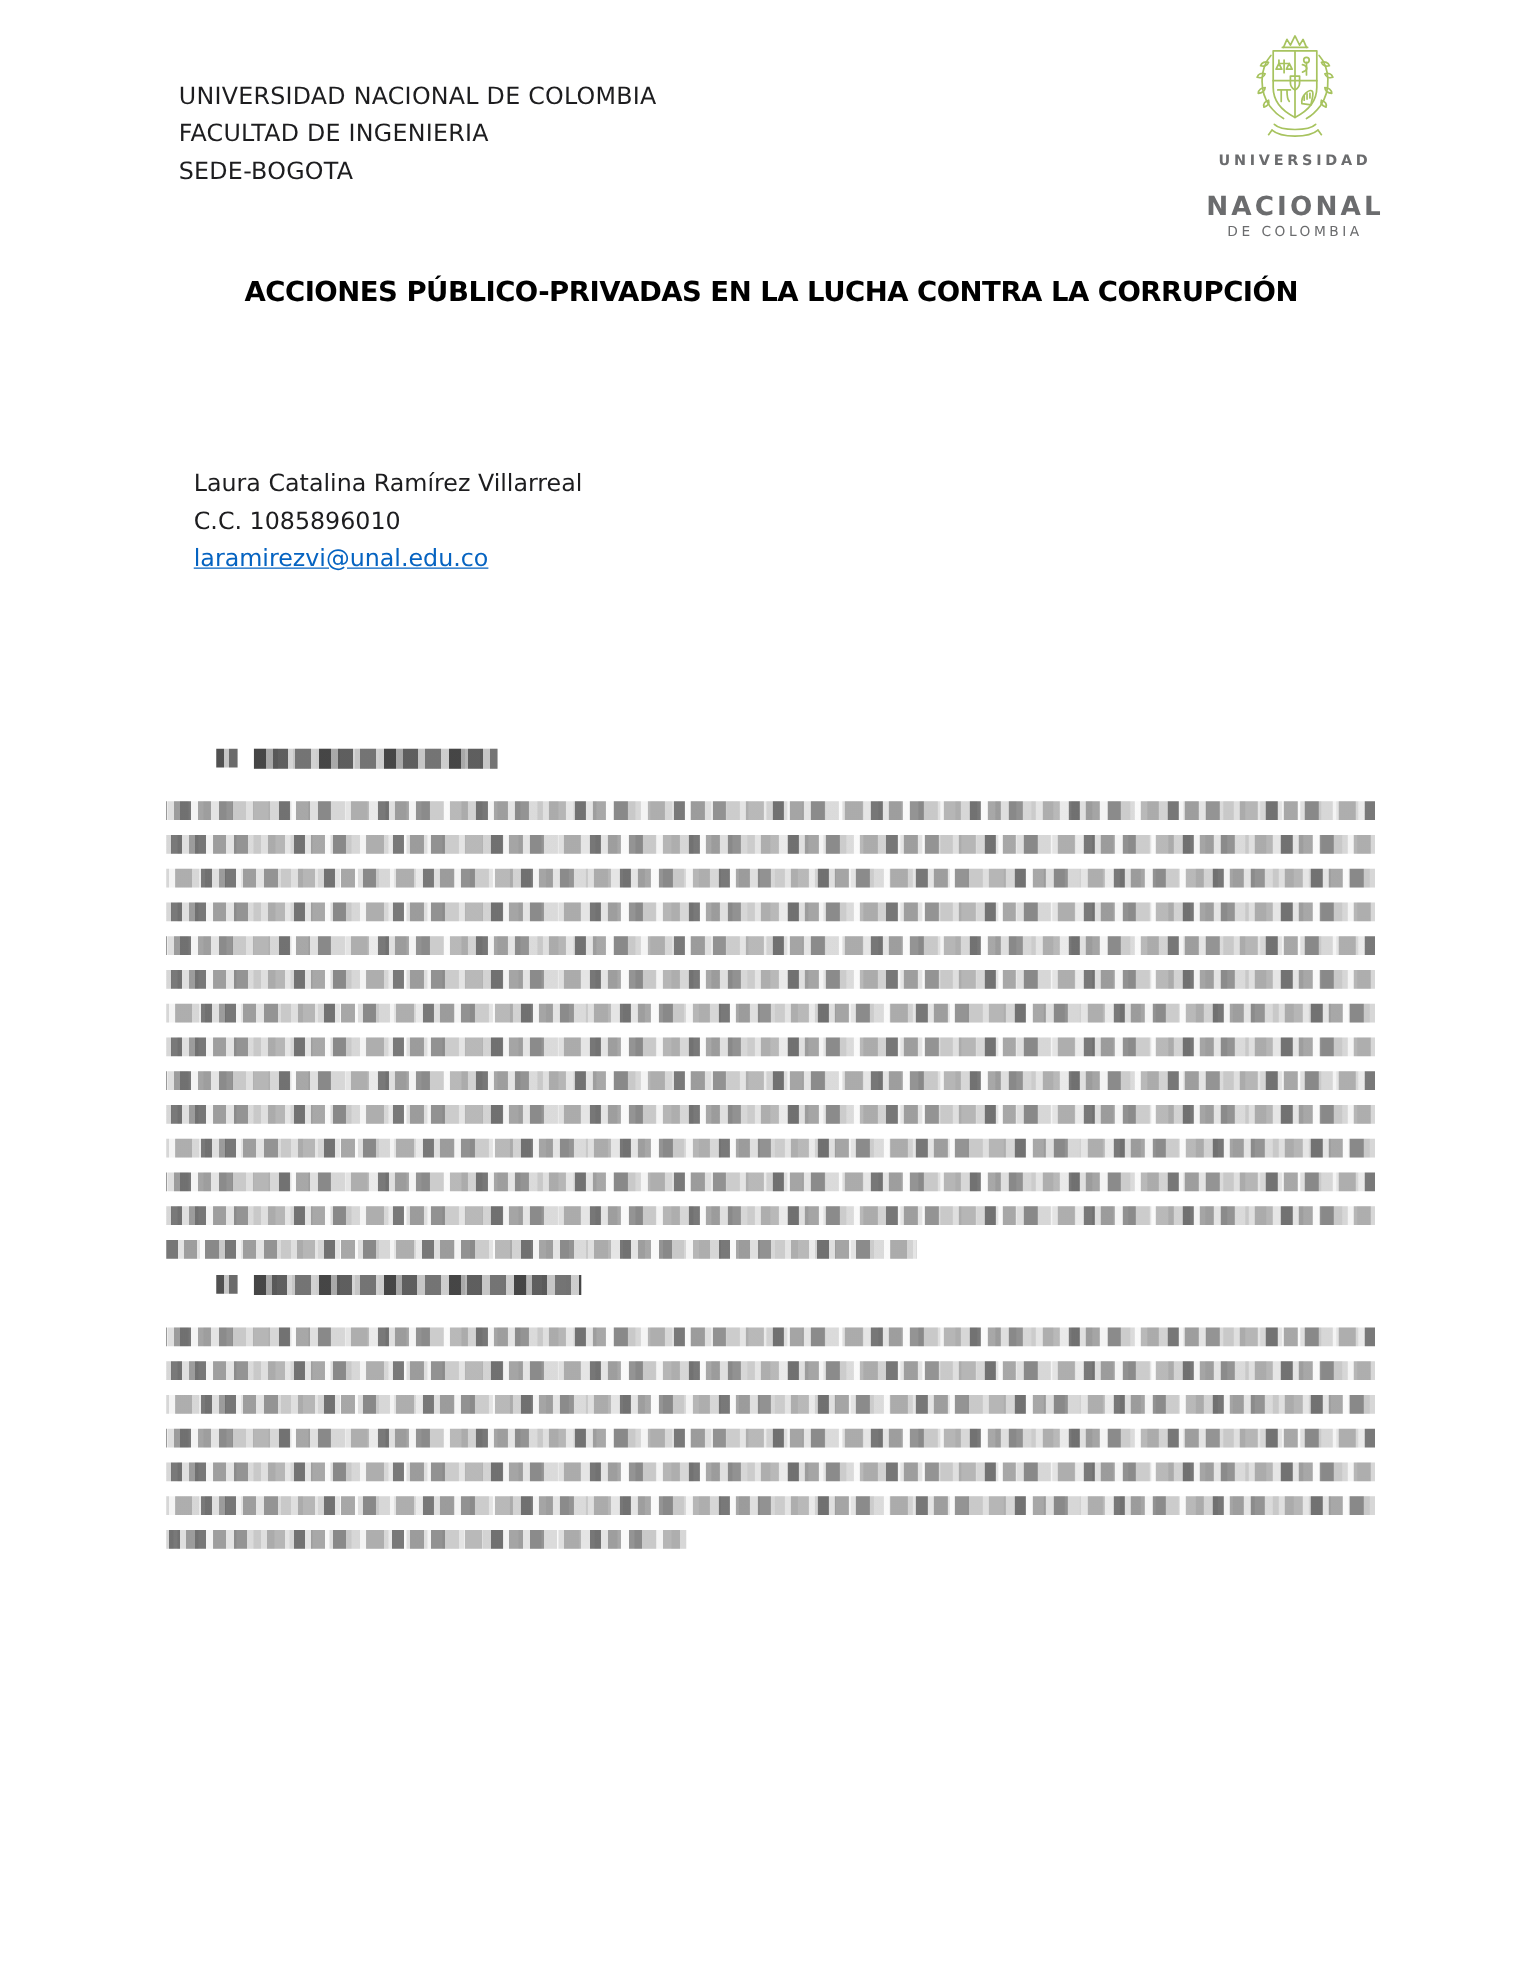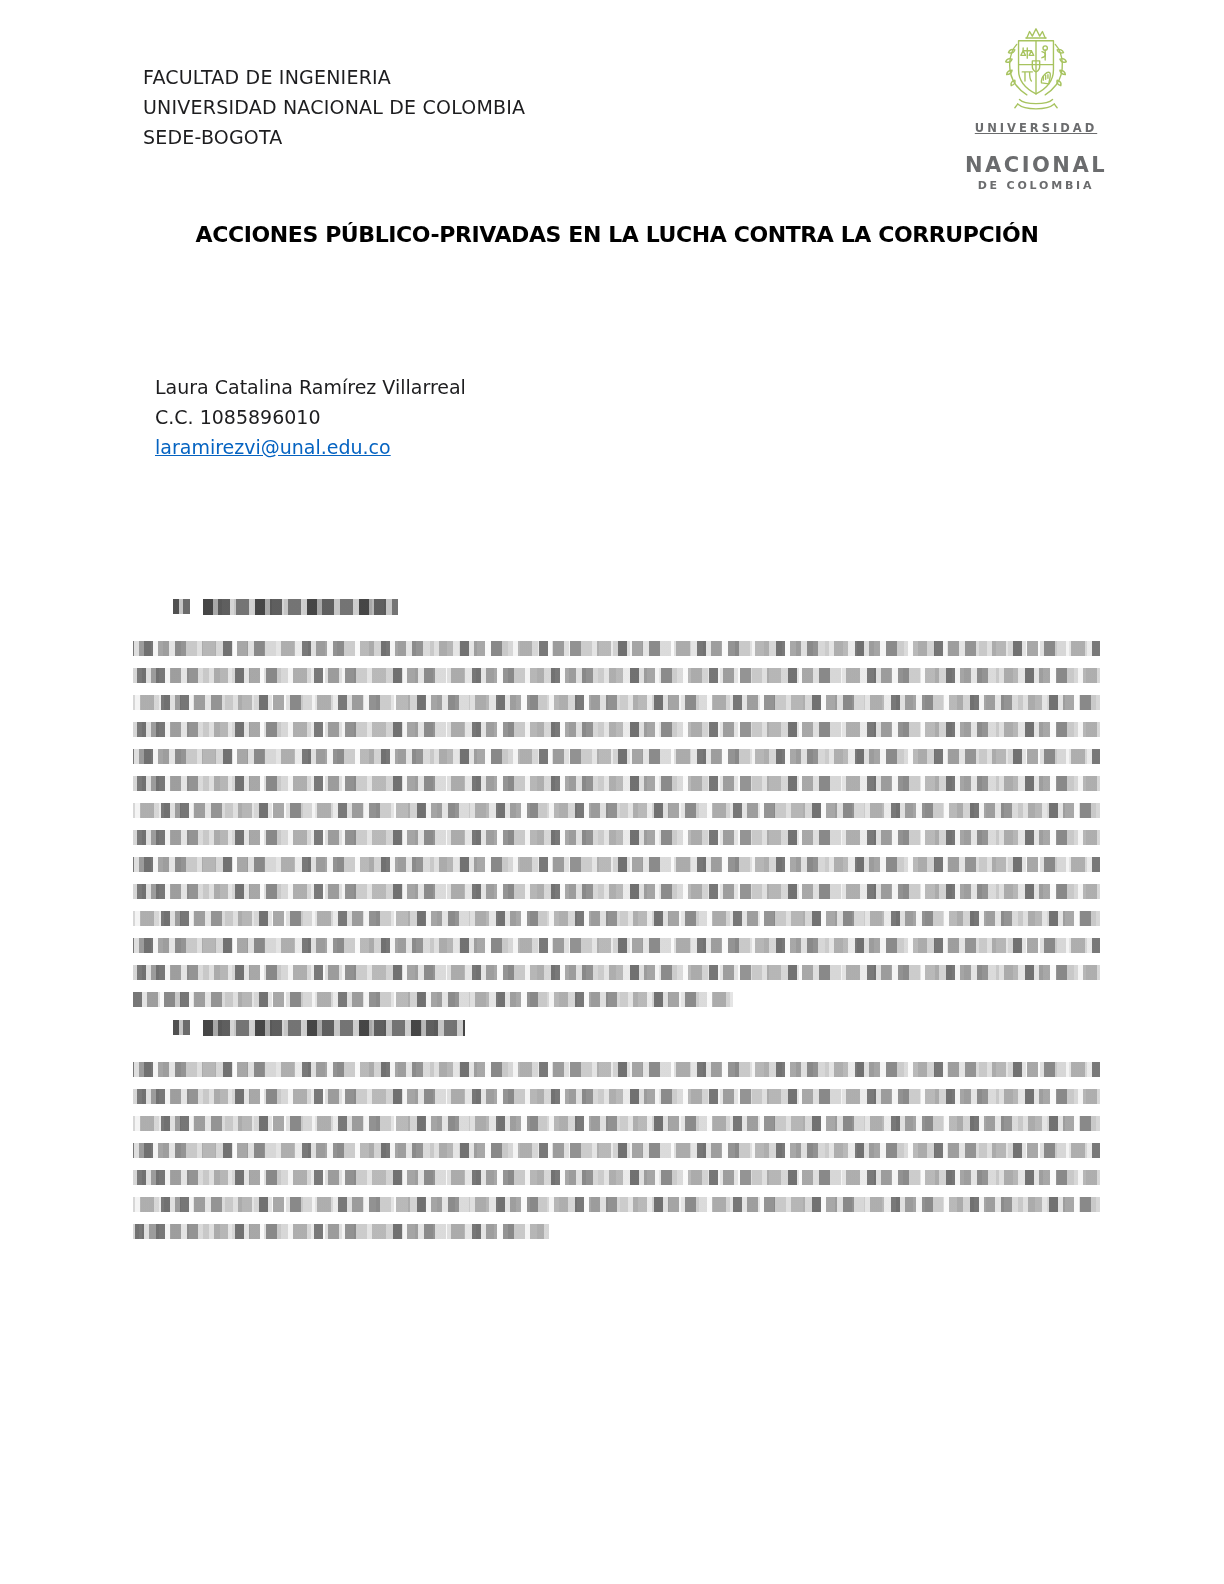--- a/index.html
+++ b/index.html
@@ -19,23 +19,23 @@
     font-size:19px; line-height:30px; color:#1d1d1f;
     letter-spacing:0.2px;
   }
 
   
   .logo {
     position:absolute; top:26px; right:108px;
     width:160px; text-align:center;
   }
   .logo .crest { display:block; margin:0 auto; }
-  .logo .word-top    { margin-top:5px;  font-size:11.5px; font-weight:bold; letter-spacing:3px;   color:#6b6c6e;text-decoration:underline; }
+  .logo .word-top    { margin-top:5px;  font-size:11.5px; font-weight:bold; letter-spacing:3px;   color:#6b6c6e; }
   .logo .word-main   { margin-top:18px;  font-size:21px;   font-weight:bold; letter-spacing:2.5px; color:#6b6c6e; }
-  .logo .word-bottom { margin-top:2px;  font-size:11px;   font-weight:bold; letter-spacing:2.8px; color:#6b6c6e; }
+  .logo .word-bottom { margin-top:2px;  font-size:11px;   font-weight:normal; letter-spacing:2.8px; color:#6b6c6e; }
 
   
   .doc-title {
     position:absolute; top:222px; left:5px; width:100%;
     text-align:center; font-weight:bold; font-size:22px;
     letter-spacing:-0.4px; color:#000;
   }
   .doc-subtitle {
     position:absolute; top:278px; left:0; width:100%;
     text-align:center; font-weight:bold; font-size:19px;
@@ -81,22 +81,22 @@
   .blur-line:nth-child(2n)   { background-position:23px 0, 9px 0; }
   .blur-line:nth-child(3n)   { background-position:47px 0, 31px 0; }
   .blur-line:nth-child(4n+1) { background-position:11px 0, 53px 0; }
 </style>
 </head>
 <body>
 
 <div class="page">
 
   <div class="uni-header">
+    <div>UNIVERSIDAD NACIONAL DE COLOMBIA</div>
     <div>FACULTAD DE INGENIERIA</div>
-    <div>UNIVERSIDAD NACIONAL DE COLOMBIA</div>
     <div>SEDE-BOGOTA</div>
   </div>
 
   <div class="logo">
     <svg class="crest" width="92" height="90" viewBox="0 0 100 98" fill="none" stroke="#a7c35f" stroke-width="1.5" stroke-linecap="round" stroke-linejoin="round">
 
       <path d="M40,13 L43,6 L46,11 L50,3 L54,11 L57,6 L60,13"></path>
       <path d="M39,13 h22"></path>
 
       <path d="M31,16 h38 v32 c0,13 -9,21 -19,26 c-10,-5 -19,-13 -19,-26 z"></path>

